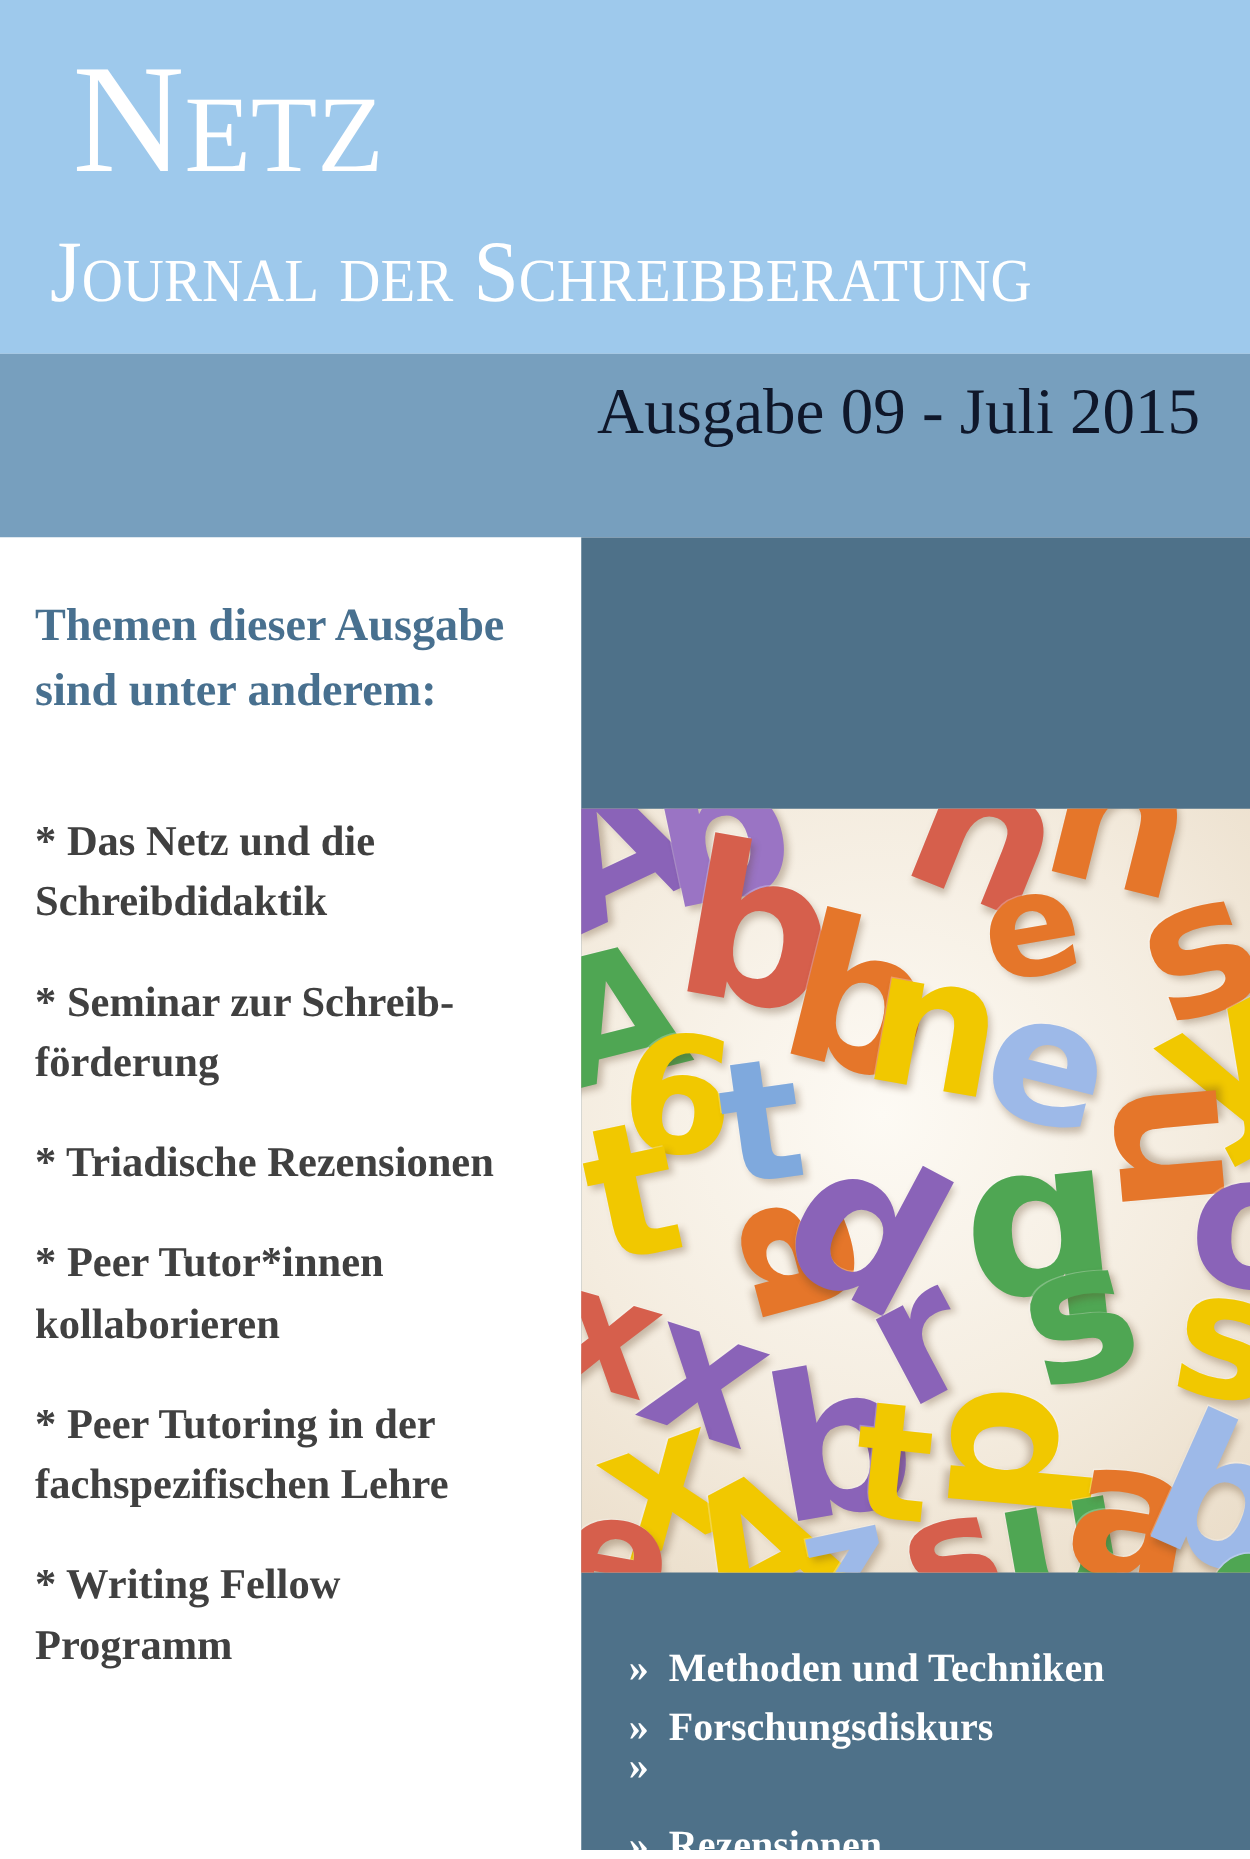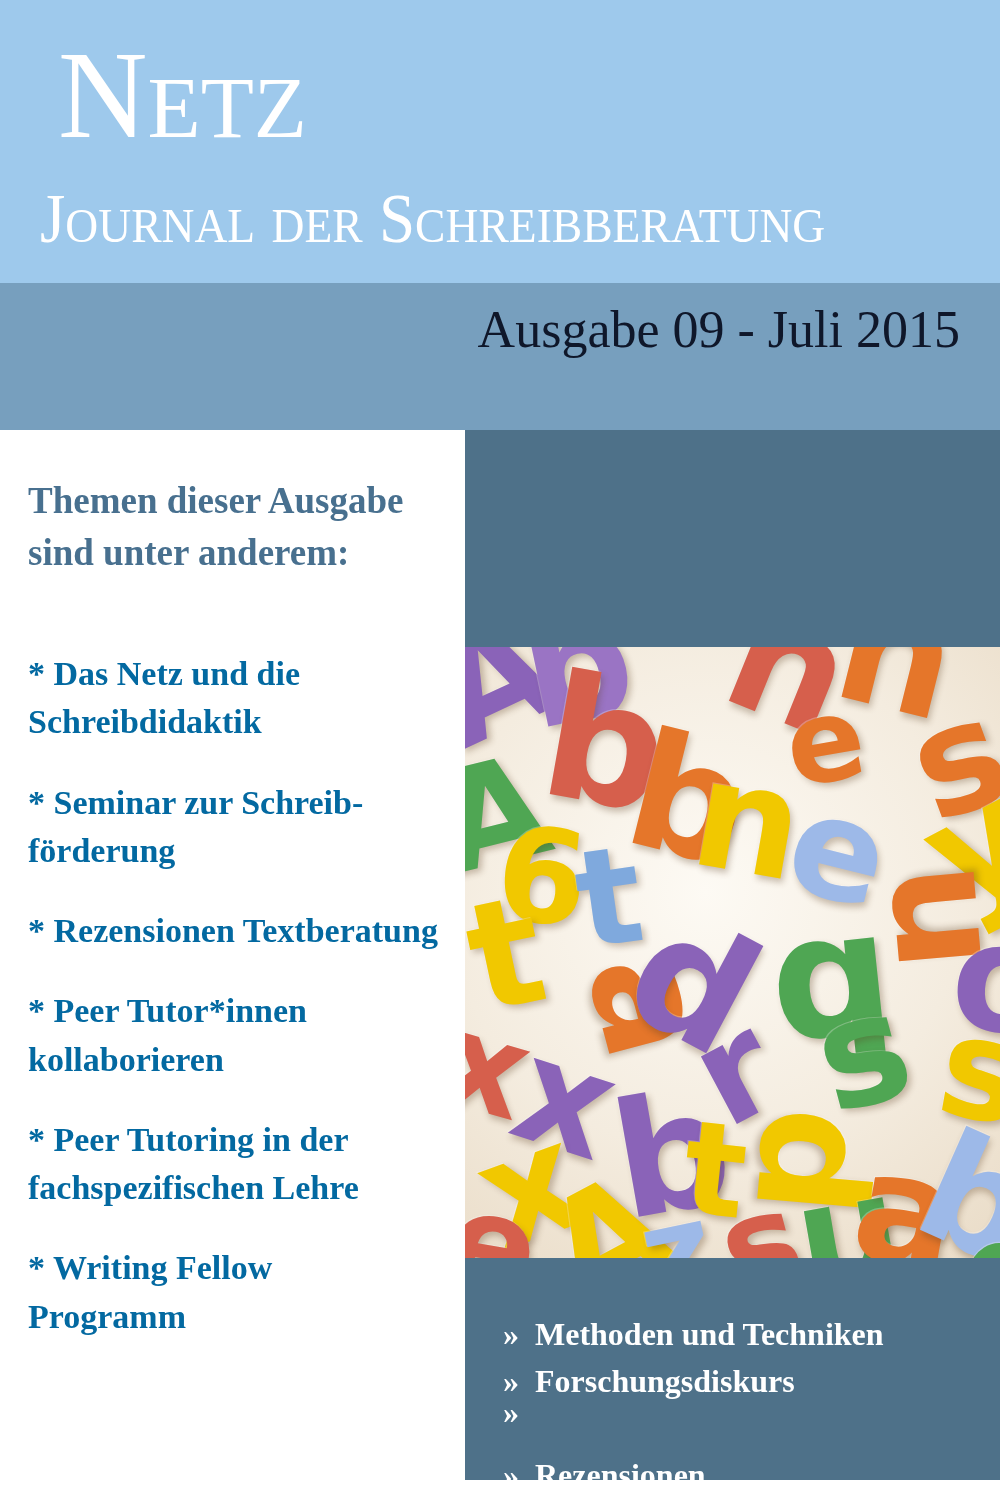--- a/index.html
+++ b/index.html
@@ -50,21 +50,21 @@
     position:absolute;left:28px;top:45px;width:430px;
     font-size:37px;font-weight:bold;line-height:1.4;
     color:#48708f;white-space:pre-line;
   }
   .topics-list{
     position:absolute;left:28px;top:220px;width:440px;
     display:flex;flex-direction:column;gap:32px;
   }
   .topic{
     font-size:34px;font-weight:bold;line-height:1.42;
-    color:#0369a1;white-space:pre;
+    color:#404040;white-space:pre;
   }
   .right-col{
     position:absolute;left:465px;top:0;width:535px;height:1050px;
     background:#4e7189;
   }
   
   .photo{
     position:absolute;left:0;top:217px;width:535px;height:611px;
     background:radial-gradient(circle at 45% 40%, #fdfaf4 0%, #f4ecdf 55%, #e9dbc6 100%);
     overflow:hidden;
@@ -104,21 +104,21 @@
   <div class="content">
 
     <div class="left-col">
       <div class="topics-heading">Themen dieser Ausgabe
 sind unter anderem:</div>
       <div class="topics-list">
           <div class="topic">* Das Netz und die
 Schreibdidaktik</div>
           <div class="topic">* Seminar zur Schreib-
 förderung</div>
-          <div class="topic">* Rezensionen Textberatung</div>
+          <div class="topic">* Triadische Rezensionen</div>
           <div class="topic">* Peer Tutor*innen
 kollaborieren</div>
           <div class="topic">* Peer Tutoring in der
 fachspezifischen Lehre</div>
           <div class="topic">* Writing Fellow
 Programm</div>
         </div>
     </div>
 
     <div class="right-col">

